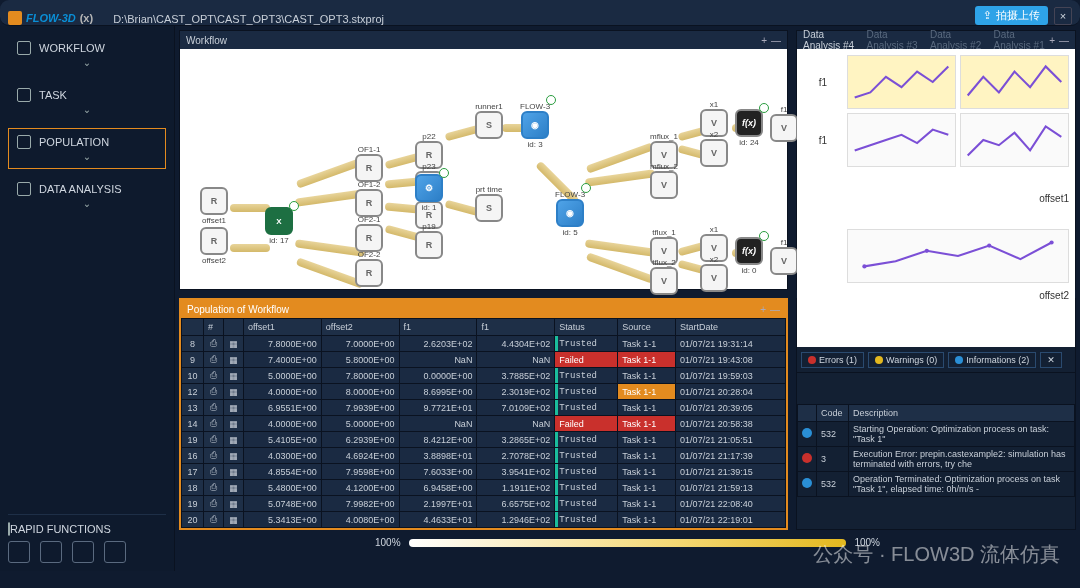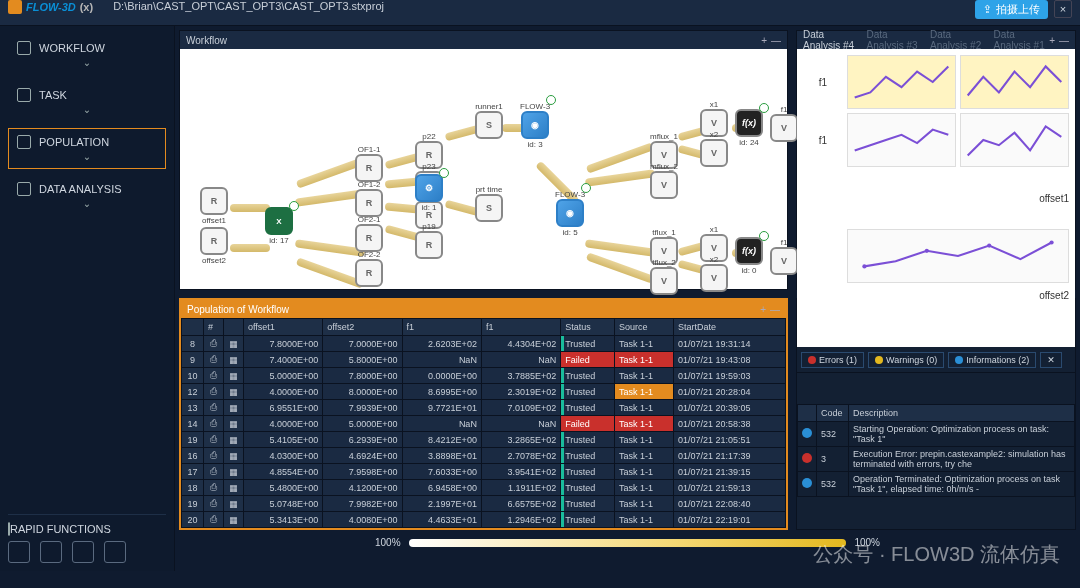--- a/index.html
+++ b/index.html
@@ -1,17 +1,17 @@
 <!DOCTYPE html>
 <html><head>
 <meta charset="utf-8">
 <style>
 * { margin:0; padding:0; box-sizing:border-box; font-family:"Segoe UI",Arial,sans-serif; }
 body { width:1080px; height:588px; background:#0f1b2f; color:#cfd6df; overflow:hidden; font-size:11px; }
-.topbar { height:26px; background:#1a2a42; display:flex; align-items:flex-start; padding:0 8px; border-bottom:1px solid #0a1220; }
+.topbar { height:26px; background:#1a2a42; display:flex; align-items:flex-end; padding:0 8px; border-bottom:1px solid #0a1220;border-radius:9px; }
 .logo { display:flex; align-items:center; gap:4px; font-weight:bold; font-style:italic; }
 .logo-sq { width:14px; height:14px; background:#e38b1f; border-radius:2px; }
 .logo-txt { color:#0a8fd6; }
 .logo-suf { color:#b7b7b7; font-style:normal; }
 .path { margin-left:20px; color:#c8cfd8; }
 .tb-btn { margin-left:auto; background:#2ea3e8; color:#fff; padding:2px 8px; border-radius:3px; display:flex; gap:4px; align-items:center; cursor:pointer; }
 .tb-close { width:18px; height:18px; border:1px solid #445; border-radius:2px; margin-left:6px; display:flex; align-items:center; justify-content:center; cursor:pointer; }
 
 .main { display:flex; height:545px; }
 .sidebar { width:175px; background:#0e1a2d; border-right:1px solid #0a1220; padding:8px 8px 4px; display:flex; flex-direction:column; }
@@ -54,21 +54,21 @@
 .row2 { display:flex; height:240px; }
 .poppanel { flex:1; border:2px solid #e38b1f; }
 .poppanel .panel-hd { background:#e38b1f; color:#fff; }
 .pop-body { flex:1; overflow:hidden; background:#1a2a42; }
 table { width:100%; border-collapse:collapse; font-size:9px; }
 th { background:#1e2f47; color:#c8cfd8; padding:3px 4px; border:1px solid #0a1220; text-align:left; font-weight:normal; }
 td { padding:2px 4px; border:1px solid #0a1220; color:#c8cfd8; text-align:right; }
 td.l { text-align:left; }
 tr.failed td.src { background:#c9302c; color:#fff; }
 tr.hl td.src { background:#e38b1f; color:#fff; }
-td.stat-t { position:relative; }
+td.stat-t { position:relative;font-family:Liberation Mono, monospace; }
 td.stat-t::before { content:""; position:absolute; left:0; top:0; width:3px; height:100%; background:#1abc9c; }
 td.stat-f { background:#c9302c; color:#fff; }
 .rownum { background:#1e2f47; text-align:center; width:22px; }
 .rowic { background:#1e2f47; width:20px; text-align:center; }
 
 .msgpanel { width:280px;gap:31px; }
 .msg-tabs { display:flex; gap:4px; padding:4px; border-bottom:1px solid #0a1220; }
 .msg-tab { border:1px solid #2a4a6f; padding:2px 6px; font-size:9px; cursor:pointer; display:flex; gap:3px; align-items:center; }
 .msg-tab .dot { width:8px; height:8px; border-radius:50%; }
 .msg-body { flex:1; overflow:hidden; }

